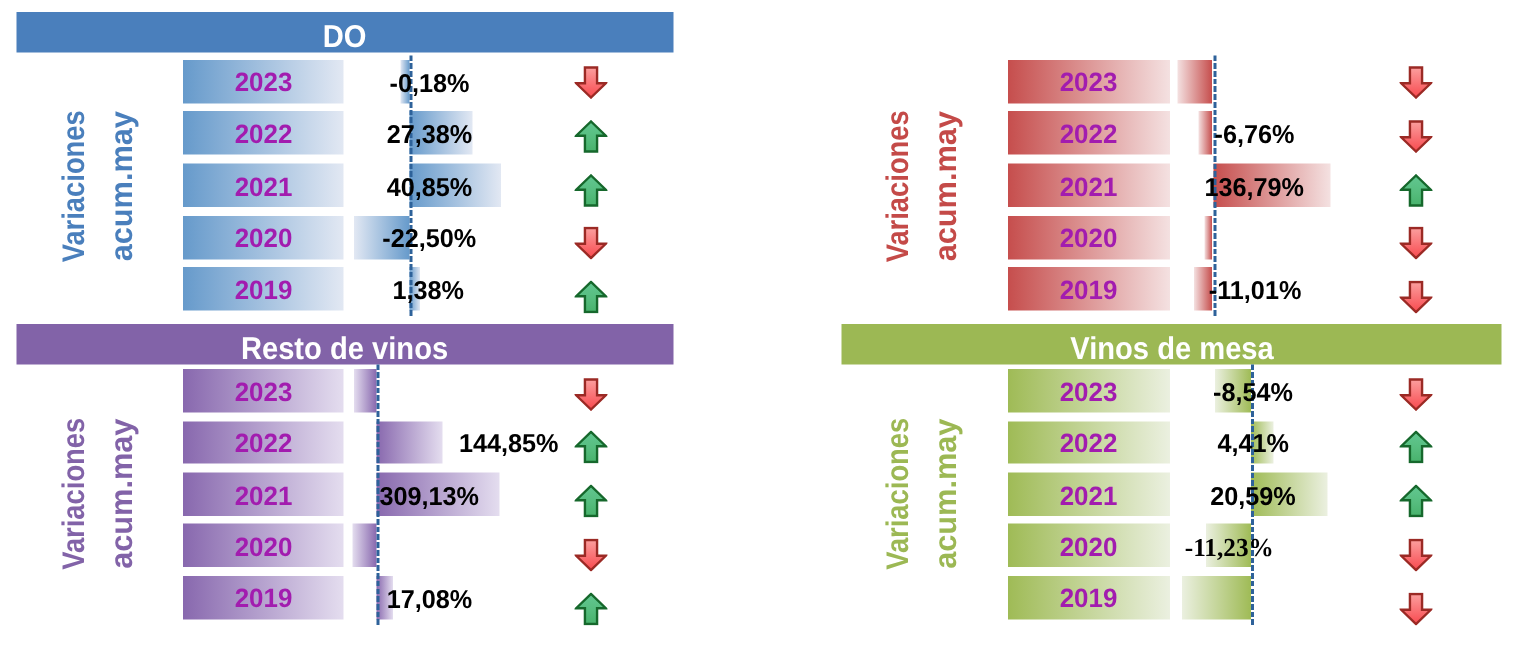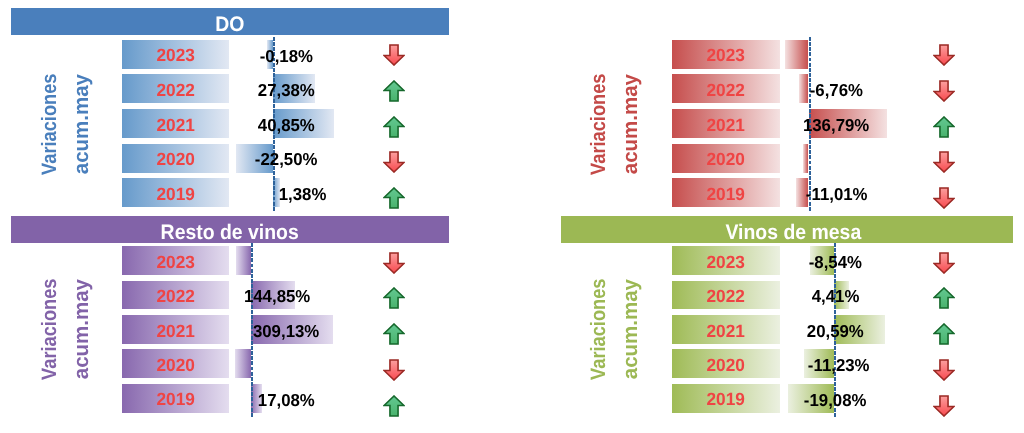--- a/index.html
+++ b/index.html
@@ -25,21 +25,21 @@
   .axis-label > span{font-weight:bold;font-size:20.8px;display:inline-block;
       transform-origin:center;}
 
   .axis-line{position:absolute;width:2px;z-index:3;
       background:repeating-linear-gradient(to bottom,
         #2e629a 0px,#2e629a 3.8px,rgba(255,255,255,0) 3.8px,rgba(255,255,255,0) 5.15px);}
 
   .row{position:absolute;left:0;}
   .year-bar{position:absolute;top:0;height:100%;}
   .year-label{position:absolute;top:0;height:100%;display:flex;
-      align-items:center;justify-content:center;color:#ef4444;line-height:1;z-index:4;}
+      align-items:center;justify-content:center;color:#a21caf;line-height:1;z-index:4;}
   .year-label > span{font-weight:bold;font-size:17.7px;display:inline-block;
       transform:scaleX(0.975) translateY(1.5px);transform-origin:center;}
   .value-bar{position:absolute;top:0;height:100%;}
   .value-label{position:absolute;top:0;height:100%;display:flex;
       align-items:center;justify-content:center;color:#000;line-height:1;z-index:4;}
   .value-label > span{font-weight:bold;font-size:17.3px;display:inline-block;
       transform:scaleX(0.973) translateY(1.6px);transform-origin:center;}
   .arrow{position:absolute;z-index:4;}
   .arrow svg{display:block;}
 </style>
@@ -112,21 +112,21 @@
       <div class="value-label" style="left: 205px; width: 140px;">
           <span>-22,50%</span>
         </div>
     </div>
     <div class="row" style="top: 170.2px; width: 438px; height: 29.1px;">
       <div class="year-bar" style="left: 111px; width: 107px; background: linear-gradient(to right, rgb(102, 154, 203) 0%, rgb(226, 232, 243) 100%);"></div>
       <div class="year-label" style="left: 111px; width: 107px;">
           <span>2019</span>
         </div>
       <div class="value-bar" style="left: 261.6px; width: 7.7px; background: linear-gradient(to right, rgb(102, 154, 203) 0%, rgb(226, 232, 243) 100%);"></div>
-      <div class="value-label" style="left: 222px; width: 140px;">
+      <div class="value-label" style="left: 205px; width: 140px;">
           <span>1,38%</span>
         </div>
     </div>
     <div class="axis-line" style="left: 261.6px; top: 28.8px; height: 175px;"></div>
   </div>
   <div class="panel" style="left: 561px; top: 8px; width: 440px; height: 212px;">
     <div class="axis-label lab1" style="left: 28.4px; top: 57px; height: 118px; color: rgb(196, 74, 72);">
         <span style="transform: scaleY(0.877);">Variaciones</span>
       </div>
     <div class="axis-label lab2" style="left: 60.1px; top: 57px; height: 118px; color: rgb(196, 74, 72);">
@@ -194,21 +194,21 @@
           <span>2023</span>
         </div>
       <div class="value-bar" style="left: 224.5px; width: 15.7px; background: linear-gradient(to right, rgb(228, 221, 239) 0%, rgb(136, 104, 174) 100%);"></div>
     </div>
     <div class="row" style="top: 64.65px; width: 438px; height: 28.8px;">
       <div class="year-bar" style="left: 111px; width: 107px; background: linear-gradient(to right, rgb(136, 104, 174) 0%, rgb(228, 221, 239) 100%);"></div>
       <div class="year-label" style="left: 111px; width: 107px;">
           <span>2022</span>
         </div>
       <div class="value-bar" style="left: 240.2px; width: 44.3px; background: linear-gradient(to right, rgb(136, 104, 174) 0%, rgb(228, 221, 239) 100%);"></div>
-      <div class="value-label" style="left: 196px; width: 140px;">
+      <div class="value-label" style="left: 222px; width: 140px; justify-content: flex-end;">
           <span>144,85%</span>
         </div>
     </div>
     <div class="row" style="top: 99.1px; width: 438px; height: 28.8px;">
       <div class="year-bar" style="left: 111px; width: 107px; background: linear-gradient(to right, rgb(136, 104, 174) 0%, rgb(228, 221, 239) 100%);"></div>
       <div class="year-label" style="left: 111px; width: 107px;">
           <span>2021</span>
         </div>
       <div class="value-bar" style="left: 240.2px; width: 82.3px; background: linear-gradient(to right, rgb(136, 104, 174) 0%, rgb(228, 221, 239) 100%);"></div>
       <div class="value-label" style="left: 205.2px; width: 140px;">
@@ -228,21 +228,21 @@
           <span>2019</span>
         </div>
       <div class="value-bar" style="left: 240.2px; width: 11px; background: linear-gradient(to right, rgb(136, 104, 174) 0%, rgb(228, 221, 239) 100%);"></div>
       <div class="value-label" style="left: 205.2px; width: 140px;">
           <span>17,08%</span>
         </div>
     </div>
     <div class="axis-line" style="left: 240.2px; top: 27.2px; height: 174.1px;"></div>
   </div>
   <div class="panel" style="left: 561px; top: 215.9px; width: 440px; height: 212px;">
-    <div class="panel-header" style="width: 440px; height: 27.2px; background: rgb(156, 184, 84); padding-left: 12px;">
+    <div class="panel-header" style="width: 440px; height: 27.2px; background: rgb(156, 184, 84);">
         <span>Vinos de mesa</span>
       </div>
     <div class="axis-label lab1" style="left: 28.4px; top: 54px; height: 118px; color: rgb(156, 184, 84);">
         <span style="transform: scaleY(0.877);">Variaciones</span>
       </div>
     <div class="axis-label lab2" style="left: 60.1px; top: 54px; height: 118px; color: rgb(156, 184, 84);">
         <span style="transform: scaleY(0.985);">acum.may</span>
       </div>
     <div class="row" style="top: 30.2px; width: 440px; height: 28.8px;">
       <div class="year-bar" style="left: 111px; width: 108px; background: linear-gradient(to right, rgb(159, 187, 86) 0%, rgb(235, 240, 224) 100%);"></div>
@@ -273,33 +273,30 @@
       <div class="value-label" style="left: 204.4px; width: 140px;">
           <span>20,59%</span>
         </div>
     </div>
     <div class="row" style="top: 133.55px; width: 440px; height: 28.8px;">
       <div class="year-bar" style="left: 111px; width: 108px; background: linear-gradient(to right, rgb(159, 187, 86) 0%, rgb(235, 240, 224) 100%);"></div>
       <div class="year-label" style="left: 111px; width: 108px;">
           <span>2020</span>
         </div>
       <div class="value-bar" style="left: 243.2px; width: 30.2px; background: linear-gradient(to right, rgb(235, 240, 224) 0%, rgb(159, 187, 86) 100%);"></div>
-      <div class="value-label" style="left: 208px; width: 140px;">
+      <div class="value-label" style="left: 188px; width: 140px; font-family: Liberation Serif, serif;">
           <span>-11,23%</span>
         </div>
     </div>
     <div class="row" style="top: 168px; width: 440px; height: 28.8px;">
       <div class="year-bar" style="left: 111px; width: 108px; background: linear-gradient(to right, rgb(159, 187, 86) 0%, rgb(235, 240, 224) 100%);"></div>
       <div class="year-label" style="left: 111px; width: 108px;">
           <span>2019</span>
         </div>
       <div class="value-bar" style="left: 226.7px; width: 46.7px; background: linear-gradient(to right, rgb(235, 240, 224) 0%, rgb(159, 187, 86) 100%);"></div>
-      <div class="value-label" style="left: 204.4px; width: 140px;">
-          <span>-19,08%</span>
-        </div>
     </div>
     <div class="axis-line" style="left: 273.4px; top: 27.2px; height: 174.1px;"></div>
   </div>
   <div class="arrow" style="left: 383px; top: 43.8px;">
       <svg viewBox="0 0 22 22" width="22" height="22">
         <path d="M6.95 1.0 L15.05 1.0 L15.05 11.5 L20.9 11.5 L11.0 21.0 L1.1 11.5 L6.95 11.5 Z" fill="url(#gradDown)" stroke="#9b2a25" stroke-width="1.6" stroke-linejoin="miter"></path>
       </svg>
     </div>
   <div class="arrow" style="left: 383px; top: 79.65px;">
       <svg viewBox="0 0 22 22" width="22" height="22">

